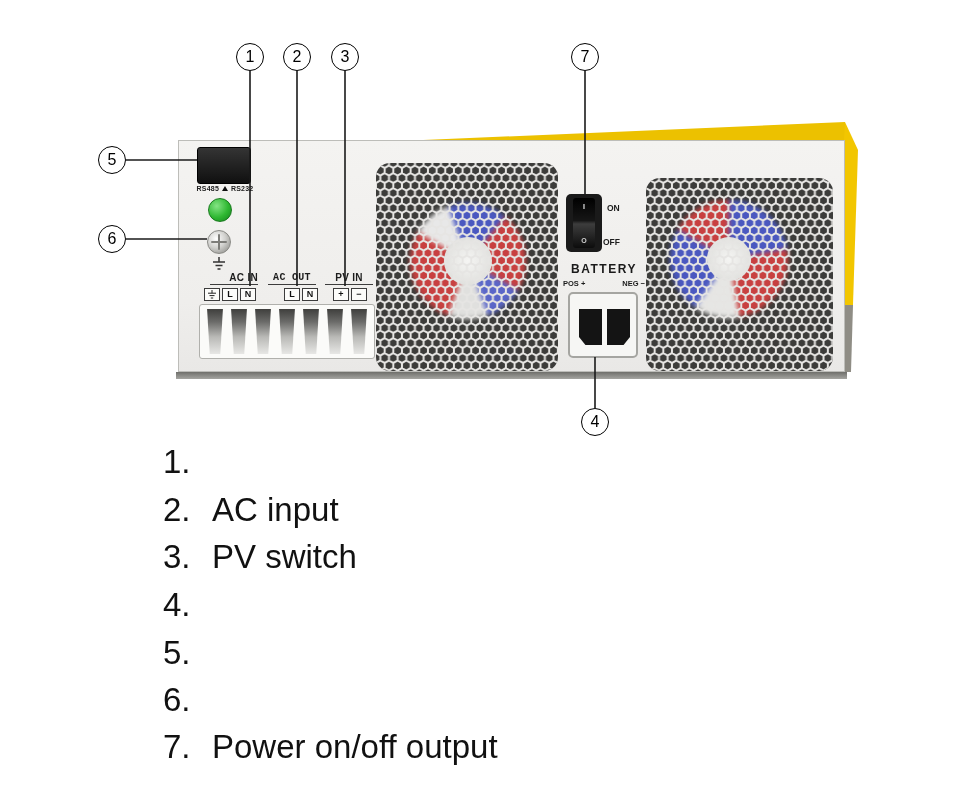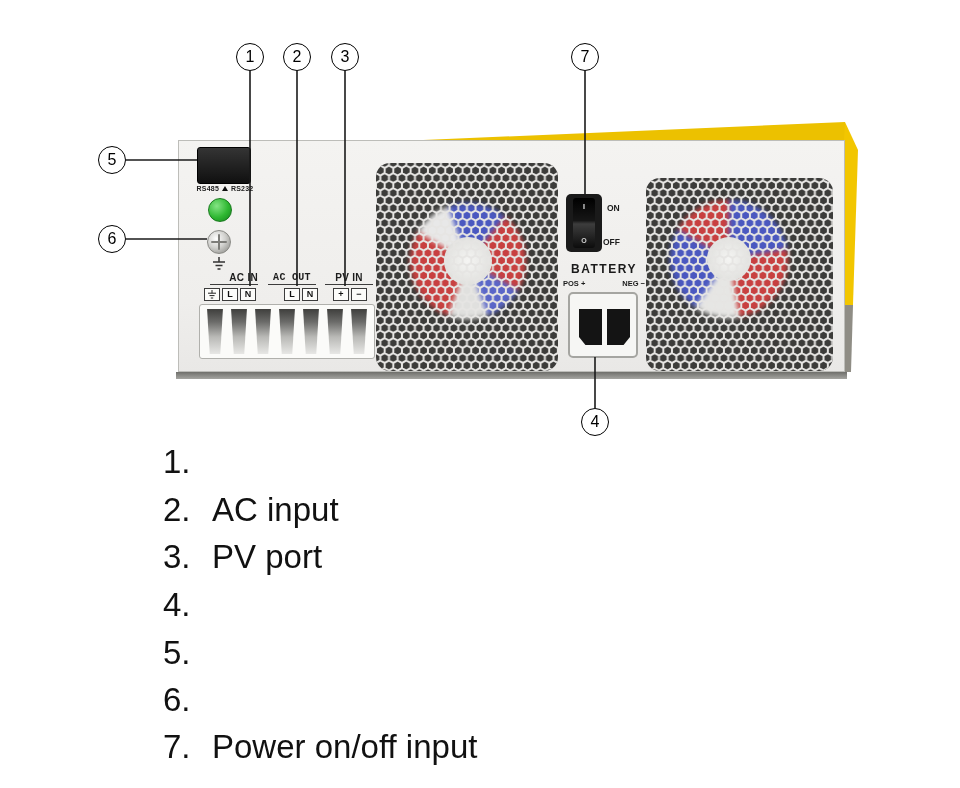--- a/index.html
+++ b/index.html
@@ -226,29 +226,29 @@
 
   <div class="legend-row l1">
     <span class="legend-num">1.</span>
   </div>
   <div class="legend-row l2">
     <span class="legend-num">2.</span>
     <span class="legend-text">AC input</span>
   </div>
   <div class="legend-row l3">
     <span class="legend-num">3.</span>
-    <span class="legend-text">PV port</span>
+    <span class="legend-text">PV switch</span>
   </div>
   <div class="legend-row l4">
     <span class="legend-num">4.</span>
   </div>
   <div class="legend-row l5">
     <span class="legend-num">5.</span>
   </div>
   <div class="legend-row l6">
     <span class="legend-num">6.</span>
   </div>
   <div class="legend-row l7">
     <span class="legend-num">7.</span>
-    <span class="legend-text">Power on/off input</span>
+    <span class="legend-text">Power on/off output</span>
   </div>
 
 </div>
 
 </body></html>

